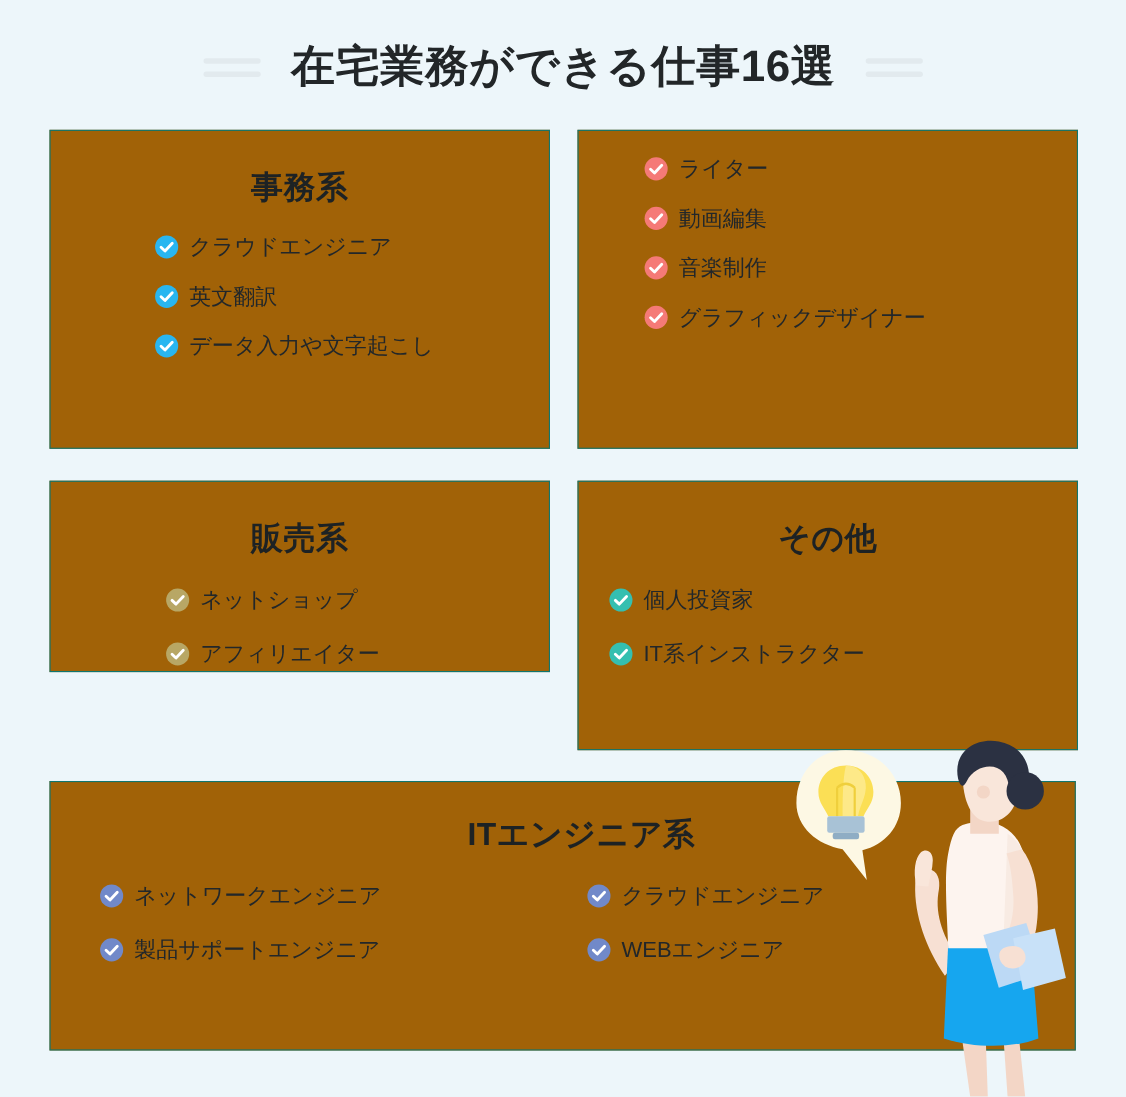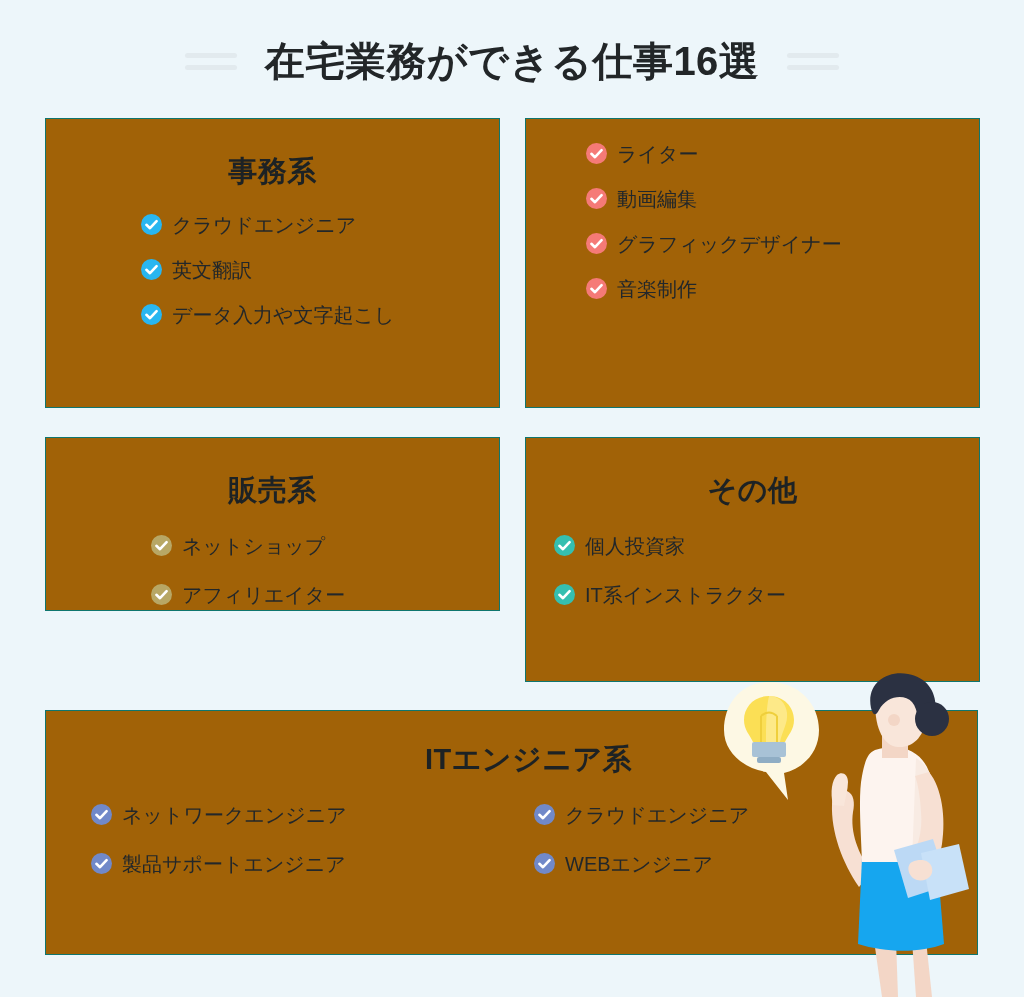--- a/index.html
+++ b/index.html
@@ -212,29 +212,29 @@
           </svg>
         </span>
       <span>動画編集</span>
     </li>
     <li class="item">
       <span class="check" style="background: rgb(245, 122, 119);">
           <svg width="21" height="21" viewBox="0 0 21 21">
             <path d="M5.4 10.8 L9 14.2 L15.6 7.2" stroke="#ffffff" stroke-width="2.6" fill="none" stroke-linecap="round" stroke-linejoin="round"></path>
           </svg>
         </span>
+      <span>音楽制作</span>
+    </li>
+    <li class="item">
+      <span class="check" style="background: rgb(245, 122, 119);">
+          <svg width="21" height="21" viewBox="0 0 21 21">
+            <path d="M5.4 10.8 L9 14.2 L15.6 7.2" stroke="#ffffff" stroke-width="2.6" fill="none" stroke-linecap="round" stroke-linejoin="round"></path>
+          </svg>
+        </span>
       <span>グラフィックデザイナー</span>
-    </li>
-    <li class="item">
-      <span class="check" style="background: rgb(245, 122, 119);">
-          <svg width="21" height="21" viewBox="0 0 21 21">
-            <path d="M5.4 10.8 L9 14.2 L15.6 7.2" stroke="#ffffff" stroke-width="2.6" fill="none" stroke-linecap="round" stroke-linejoin="round"></path>
-          </svg>
-        </span>
-      <span>音楽制作</span>
     </li>
   </ul>
 </section>
 
 <section class="card" id="card-2">
   <h2 class="card-heading">
     <span class="heading-text" style="--hl: #fcefac;">
       <span>販売系</span>
     </span>
   </h2>

